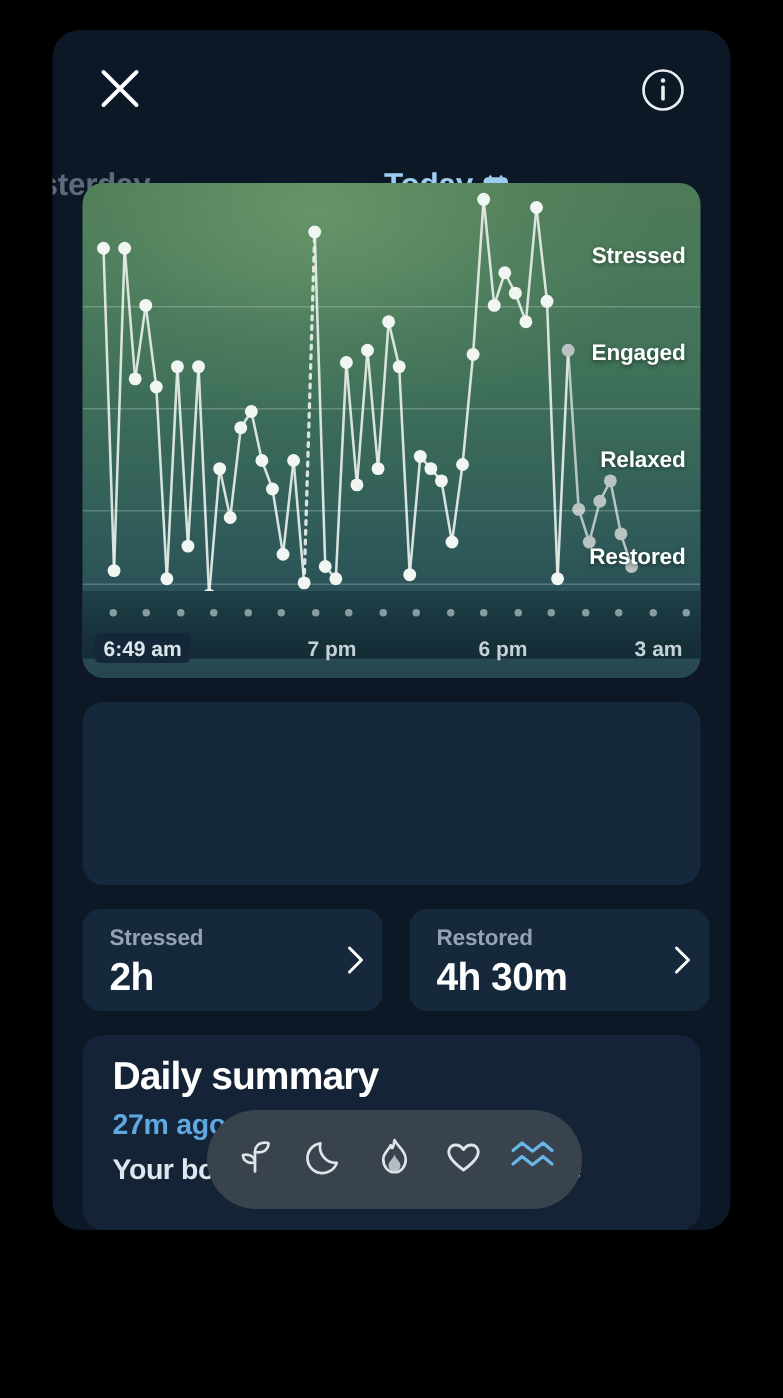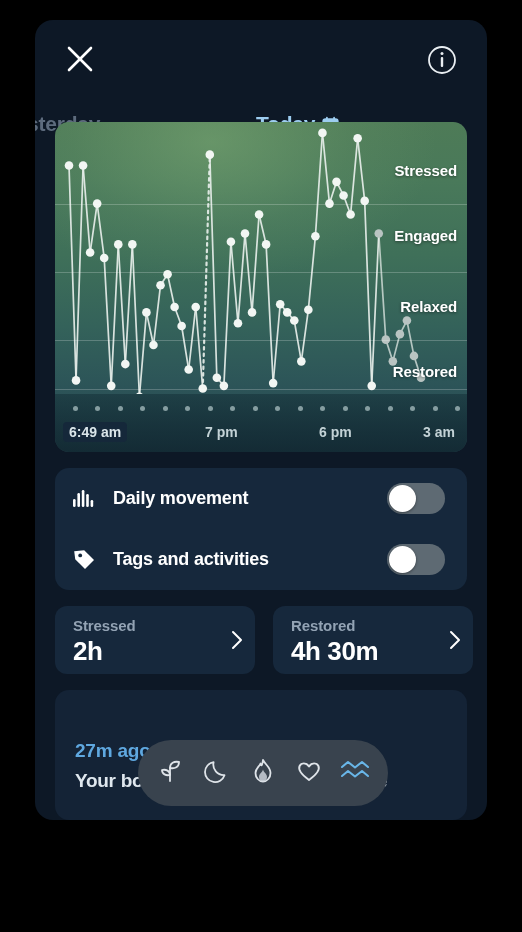--- a/index.html
+++ b/index.html
@@ -92,21 +92,21 @@
     position:absolute;
     right:10px;
     color:#ffffff;
     font-size:15px;
     font-weight:600;
     letter-spacing:-0.1px;
     text-shadow:0 1px 3px rgba(0,0,0,.45);
   }
   .axis-strip {
     position:absolute; left:0; top:272px;
-    width:412px; height:58px;
+    width:412px; height:45px;
     background:linear-gradient(to bottom, rgba(20,48,56,.55), rgba(16,38,48,.85));
   }
   .dotrow { position:absolute; left:0; top:12px; width:412px; height:8px; }
   .tickdot {
     position:absolute; top:0;
     width:5px; height:5px; border-radius:50%;
     background:rgba(190,210,212,.65);
   }
   .time-label {
     position:absolute; top:30px;
@@ -413,47 +413,20 @@
         <div id="time-labels-host">
             <div class="time-label hl" style="left: 8px;">6:49 am</div>
             <div class="time-label" style="left: 150px;">7 pm</div>
             <div class="time-label" style="left: 264px;">6 pm</div>
             <div class="time-label" style="right: 12px;">3 am</div>
           </div>
       </div>
     </div>
 
     <div id="toggle-card">
-      <div class="toggle-row" style="top:0px;">
-        <span class="t-icon">
-          <svg width="24" height="22" viewBox="0 0 24 22">
-            <rect x="1" y="11" width="2.6" height="8" rx="1.3" fill="#ffffff"></rect>
-            <rect x="5.4" y="5" width="2.6" height="14" rx="1.3" fill="#ffffff"></rect>
-            <rect x="9.8" y="2" width="2.6" height="17" rx="1.3" fill="#ffffff"></rect>
-            <rect x="14.2" y="6" width="2.6" height="13" rx="1.3" fill="#ffffff"></rect>
-            <rect x="18.6" y="12" width="2.6" height="7" rx="1.3" fill="#ffffff"></rect>
-          </svg>
-        </span>
-        <span class="t-label">Daily movement</span>
-        <span class="switch">
-          <span class="knob"></span>
-        </span>
-      </div>
-      <div class="toggle-row" style="top:61px;">
-        <span class="t-icon">
-          <svg width="24" height="24" viewBox="0 0 24 24">
-            <path d="M2.2 3.2 L12.2 2.2 L22 12 L13 21 L3.2 11.2 Z" fill="#ffffff"></path>
-            <circle cx="8.2" cy="7.4" r="1.9" fill="#16283c"></circle>
-          </svg>
-        </span>
-        <span class="t-label">Tags and activities</span>
-        <span class="switch">
-          <span class="knob"></span>
-        </span>
-      </div>
     </div>
 
     <div class="stat-card left">
       <div class="stat-label">Stressed</div>
       <div class="stat-value">2h</div>
       <span class="chev">
         <svg width="12" height="20" viewBox="0 0 12 20">
           <polyline points="2,2 10,10 2,18" fill="none" stroke="#ffffff" stroke-width="2" stroke-linecap="round" stroke-linejoin="round"></polyline>
         </svg>
       </span>
@@ -462,20 +435,21 @@
       <div class="stat-label">Restored</div>
       <div class="stat-value">4h 30m</div>
       <span class="chev">
         <svg width="12" height="20" viewBox="0 0 12 20">
           <polyline points="2,2 10,10 2,18" fill="none" stroke="#ffffff" stroke-width="2" stroke-linecap="round" stroke-linejoin="round"></polyline>
         </svg>
       </span>
     </div>
 
     <div id="summary-card">
+      <div class="sum-title">Daily summary</div>
       <div class="sum-time">27m ago</div>
       <div class="sum-body">Your body was in a restorative zone</div>
     </div>
   </div>
 
   <div id="tabbar">
     <div class="tabbar-item">
       <span>
         <svg width="28" height="28" viewBox="0 0 28 28">
           <path d="M13 24 L13 11" stroke="#dfe4e9" stroke-width="1.8" fill="none" stroke-linecap="round"></path>

